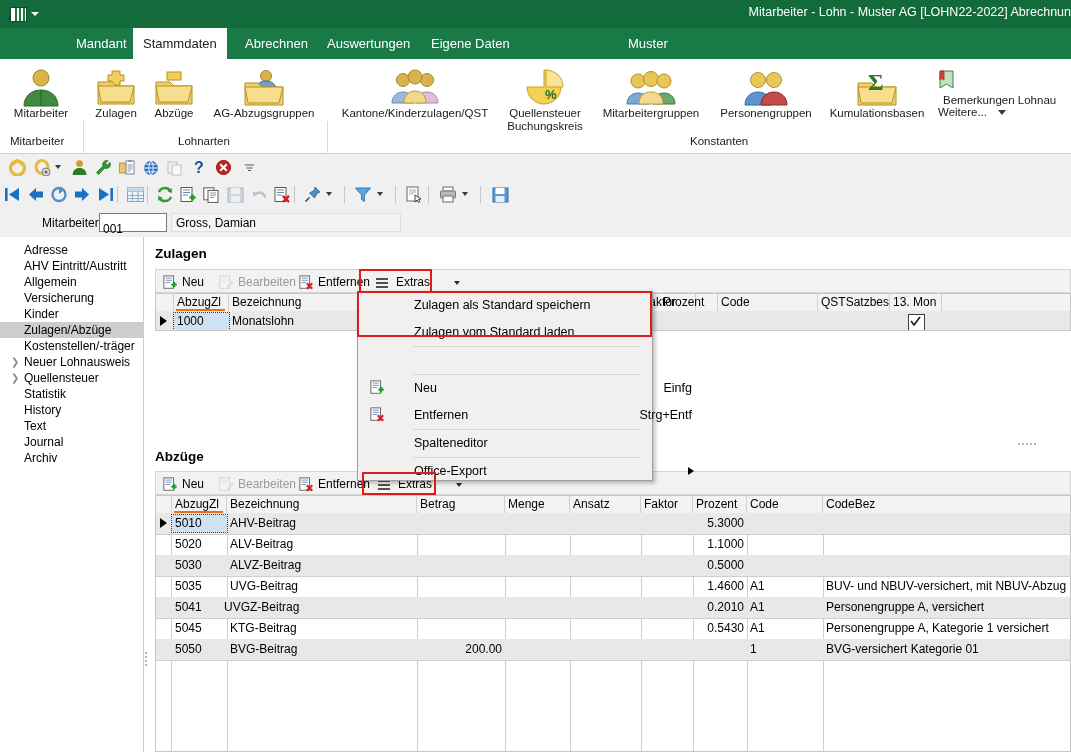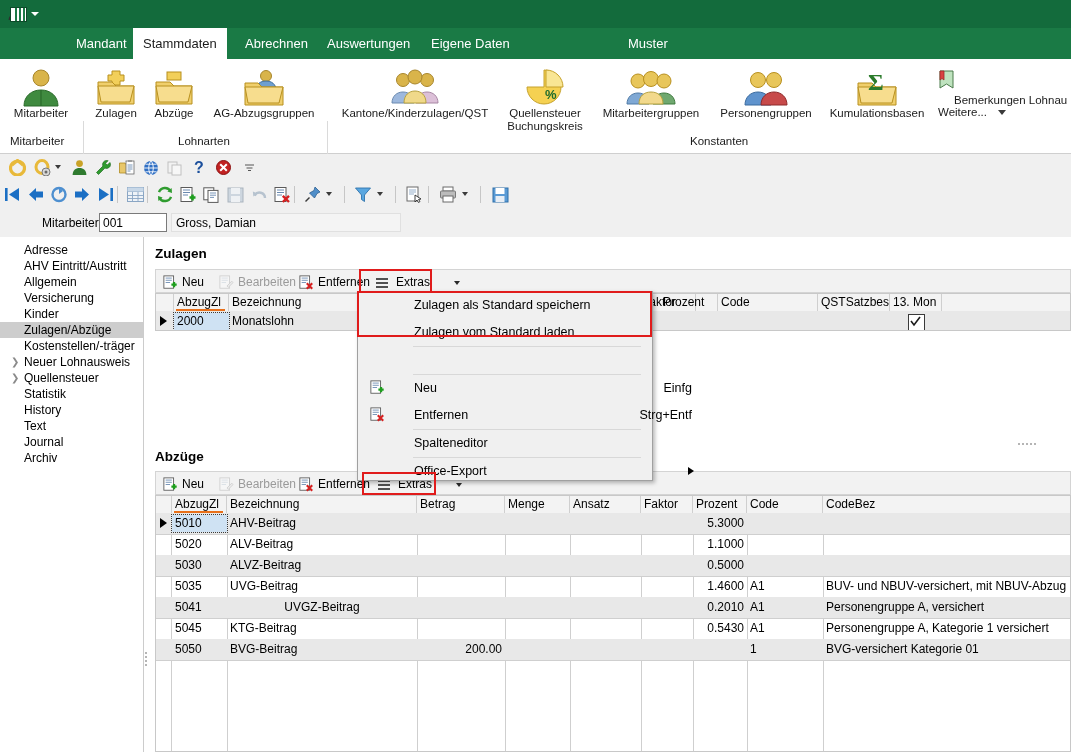--- a/index.html
+++ b/index.html
@@ -29,21 +29,21 @@
   .ritem .ico{height:42px;display:flex;align-items:flex-end;justify-content:center;}
   
   #qat1{position:absolute;left:0;top:154px;width:1071px;height:27px;background:#f0f0f0;border-bottom:1px solid #e2e2e2;}
   #qat2{position:absolute;left:0;top:181px;width:1071px;height:28px;background:#f0f0f0;border-bottom:1px solid #d8d8d8;}
   .tbtn{position:absolute;top:3px;width:22px;height:21px;cursor:pointer;display:flex;align-items:center;justify-content:center;}
   .tsep{position:absolute;top:5px;width:1px;height:17px;background:#c6c6c6;}
   .tcaret{position:absolute;top:11px;width:0;height:0;border-left:3.5px solid transparent;border-right:3.5px solid transparent;border-top:4px solid #3a3a3a;cursor:pointer;}
   
   #empbar{position:absolute;left:0;top:209px;width:1071px;height:28px;background:#f0f0f0;}
   #emp-label{position:absolute;left:42px;top:216px;font-size:12px;color:#000;}
-  #emp-input{position:absolute;left:99px;top:213px;width:68px;height:19px;background:#ffffff;border:1px solid #7a7a7a;box-sizing:border-box;font-size:12px;padding:1px 3px;color:#000;line-height:17px;}
+  #emp-input{position:absolute;left:99px;top:213px;width:68px;height:19px;background:#ffffff;border:1px solid #7a7a7a;box-sizing:border-box;font-size:12px;padding:7px 3px;color:#000;line-height:17px;}
   #emp-name{position:absolute;left:171px;top:213px;width:230px;height:19px;background:#f4f4f4;border:1px solid #e0e0e0;box-sizing:border-box;font-size:12px;padding:1px 4px;color:#000;line-height:17px;}
   
   #sidebar{position:absolute;left:0;top:237px;width:143px;height:515px;background:#ffffff;border-right:1px solid #cccccc;}
   .side-item{position:absolute;left:0;width:143px;height:16px;line-height:16px;font-size:12px;color:#000;padding-left:24px;box-sizing:border-box;cursor:pointer;white-space:nowrap;}
   .side-item.sel{background:#cdcdcd;}
   .side-exp{position:absolute;left:11px;width:9px;height:16px;line-height:15px;font-size:10px;color:#8a8a8a;cursor:pointer;}
   #vsplit-grip{position:absolute;left:143px;top:650px;width:6px;height:20px;cursor:col-resize;}
   .sec-title{position:absolute;font-size:13.5px;font-weight:bold;color:#000;}
   .panel-toolbar{position:absolute;height:24px;background:#f2f2f2;border:1px solid #d4d4d4;box-sizing:border-box;}
   .ptbtn{position:absolute;top:2px;height:20px;line-height:20px;font-size:12px;color:#000;padding-left:20px;cursor:pointer;white-space:nowrap;}
@@ -71,20 +71,21 @@
 </head>
 <body>
 
 <div id="titlebar">
   <svg id="app-glyph" viewBox="0 0 18 16">
     <circle cx="5" cy="4" r="2.6" fill="#2e2e2e"></circle>
       <circle cx="12.5" cy="4" r="2.6" fill="#2e2e2e"></circle>
     <path d="M0.6 14c0-3.2 1.8-5 4.4-5s4.4 1.8 4.4 5z" fill="#2e2e2e"></path>
     <path d="M8.1 14c0-3.2 1.8-5 4.4-5s4.4 1.8 4.4 5z" fill="#2e2e2e"></path>
   </svg>
+  <div id="title-text">Mitarbeiter - Lohn - Muster AG [LOHN22-2022]   Abrechnun</div>
 </div>
 
 <div id="tabstrip"></div>
 <div id="file-menu-btn">
   <div class="grid">
     <i style="left:4px"></i>
       <i style="left:8px"></i>
       <i style="left:12px"></i>
   </div>
   <div class="caret"></div>
@@ -228,21 +229,21 @@
       <div class="rgroup-label" style="left: 690px; top: 76px;">Konstanten</div>
     </div>
 
   <div class="ritem" style="left:938px;top:11px;text-align:left;">
     <span style="display:inline-block;vertical-align:middle;">
       <svg width="18" height="20" viewBox="0 0 18 20">
         <path d="M2 1 L15 1 L15 18 L8.5 14 L2 18 Z" fill="#bfe3bf" stroke="#4a7a4a" stroke-width="1"></path>
         <path d="M2 1 L6 1 L6 10 L4 8.5 L2 10 Z" fill="#d94141" stroke="#a02a2a" stroke-width="0.8"></path>
       </svg>
     </span>
-    <span class="lbl" style="vertical-align:middle;margin-left:16px;">Bemerkungen Lohnau</span>
+    <span class="lbl" style="vertical-align:middle;margin-left:5px;">Bemerkungen Lohnau</span>
   </div>
   <div class="ritem" style="left:938px;top:46px;text-align:left;">
     <span class="lbl" style="vertical-align:middle;">Weitere...</span>
     <span style="display:inline-block;vertical-align:middle;margin-left:8px;width:0;height:0;border-left:4px solid transparent;border-right:4px solid transparent;border-top:5px solid #3a3a3a;"></span>
   </div>
 </div>
 
 <div id="qat1">
   <div class="tbtn" style="left:6px">
     <svg width="17" height="17" viewBox="0 0 17 17">
@@ -497,21 +498,21 @@
     <div class="ghcell" style="left: 504px; width: 58px;">Prozent</div>
     <div style="position: absolute; left: 562px; top: 17px; bottom: 0px; width: 1px; background: rgb(207, 207, 207);"></div>
     <div class="ghcell" style="left: 562px; width: 100px;">Code</div>
     <div style="position: absolute; left: 662px; top: 17px; bottom: 0px; width: 1px; background: rgb(207, 207, 207);"></div>
     <div class="ghcell" style="left: 662px; width: 72px;">QSTSatzbest</div>
     <div style="position: absolute; left: 734px; top: 17px; bottom: 0px; width: 1px; background: rgb(207, 207, 207);"></div>
     <div class="ghcell" style="left: 734px; width: 52px;">13. Mon</div>
     <div style="position: absolute; left: 786px; top: 17px; bottom: 0px; width: 1px; background: rgb(207, 207, 207);"></div>
     <div class="grow alt" style="top: 17px; height: 21px; width: 100%; border-bottom: 1px solid rgb(207, 207, 207);"></div>
     <div class="gsel-arrow" style="top: 22px;"></div>
-    <div class="gcell" style="left: 18px; top: 19px; width: 55px; background: rgb(207, 226, 243); outline: rgb(58, 58, 58) dotted 1px; height: 17px; line-height: 16px;">2000</div>
+    <div class="gcell" style="left: 18px; top: 19px; width: 55px; background: rgb(207, 226, 243); outline: rgb(58, 58, 58) dotted 1px; height: 17px; line-height: 16px;">1000</div>
     <div class="gcell" style="left: 73px; top: 20px; width: 130px;">Monatslohn</div>
     <div style="position: absolute; left: 752px; top: 20px; width: 15px; height: 15px; border: 1px solid rgb(58, 58, 58); background: rgb(255, 255, 255);"><svg width="13" height="13" viewBox="0 0 13 13">
         <path d="M2 6 L5 10 L11 2" fill="none" stroke="#1b1b1b" stroke-width="1.6"></path>
       </svg></div>
   </div>
 
 <div class="sec-title" style="left:155px;top:449px">Abzüge</div>
 <div class="panel-toolbar" id="abz-toolbar" style="left:155px;top:471px;width:916px;">
     <div class="ptbtn" style="left: 6px; width: 50px;"><span style="position: absolute; left: 1px; top: 3px; width: 16px; height: 15px;"><svg width="15" height="15" viewBox="0 0 17 16">
           <rect x="1" y="0.5" width="11" height="14" fill="#fff" stroke="#5a5a5a"></rect>
@@ -567,21 +568,21 @@
     <div class="gcell" style="left: 71px; top: 62px; width: 190px;">ALVZ-Beitrag</div>
     <div class="gcell" style="left: 537px; top: 62px; width: 54px; text-align: right;">0.5000</div>
     <div class="grow" style="top: 80px; height: 21px; width: 100%; border-bottom: 1px solid rgb(207, 207, 207);"></div>
     <div class="gcell" style="left: 16px; top: 83px; width: 55px;">5035</div>
     <div class="gcell" style="left: 71px; top: 83px; width: 190px;">UVG-Beitrag</div>
     <div class="gcell" style="left: 537px; top: 83px; width: 54px; text-align: right;">1.4600</div>
     <div class="gcell" style="left: 591px; top: 83px; width: 76px;">A1</div>
     <div class="gcell" style="left: 667px; top: 83px; width: 262px;">BUV- und NBUV-versichert, mit NBUV-Abzug</div>
     <div class="grow alt" style="top: 101px; height: 21px; width: 100%; border-bottom: 1px solid rgb(207, 207, 207);"></div>
     <div class="gcell" style="left: 16px; top: 104px; width: 55px;">5041</div>
-    <div class="gcell" style="left: 71px; top: 104px; width: 190px; text-align: center;">UVGZ-Beitrag</div>
+    <div class="gcell" style="left: 65px; top: 104px; width: 190px;">UVGZ-Beitrag</div>
     <div class="gcell" style="left: 537px; top: 104px; width: 54px; text-align: right;">0.2010</div>
     <div class="gcell" style="left: 591px; top: 104px; width: 76px;">A1</div>
     <div class="gcell" style="left: 667px; top: 104px; width: 262px;">Personengruppe A, versichert</div>
     <div class="grow" style="top: 122px; height: 21px; width: 100%; border-bottom: 1px solid rgb(207, 207, 207);"></div>
     <div class="gcell" style="left: 16px; top: 125px; width: 55px;">5045</div>
     <div class="gcell" style="left: 71px; top: 125px; width: 190px;">KTG-Beitrag</div>
     <div class="gcell" style="left: 537px; top: 125px; width: 54px; text-align: right;">0.5430</div>
     <div class="gcell" style="left: 591px; top: 125px; width: 76px;">A1</div>
     <div class="gcell" style="left: 667px; top: 125px; width: 262px;">Personengruppe A, Kategorie 1 versichert</div>
     <div class="grow alt" style="top: 143px; height: 21px; width: 100%; border-bottom: 1px solid rgb(207, 207, 207);"></div>

